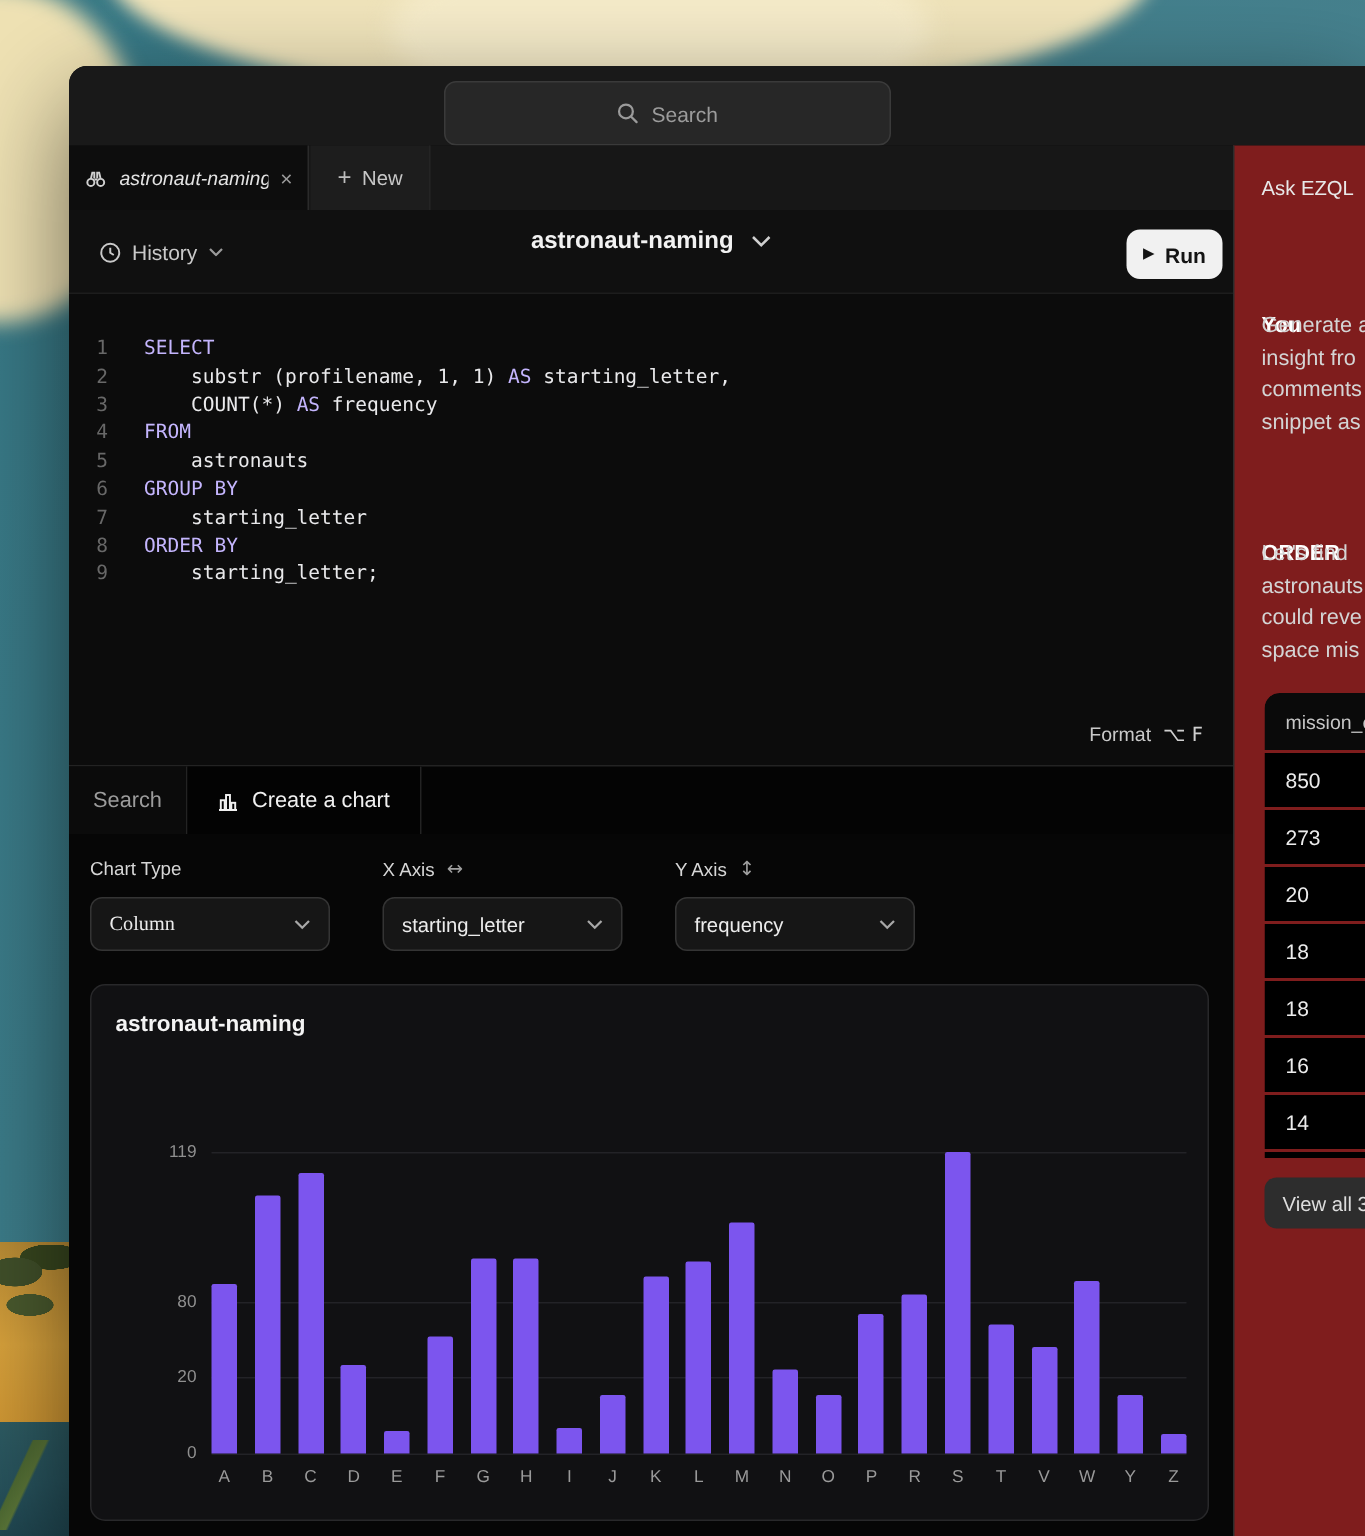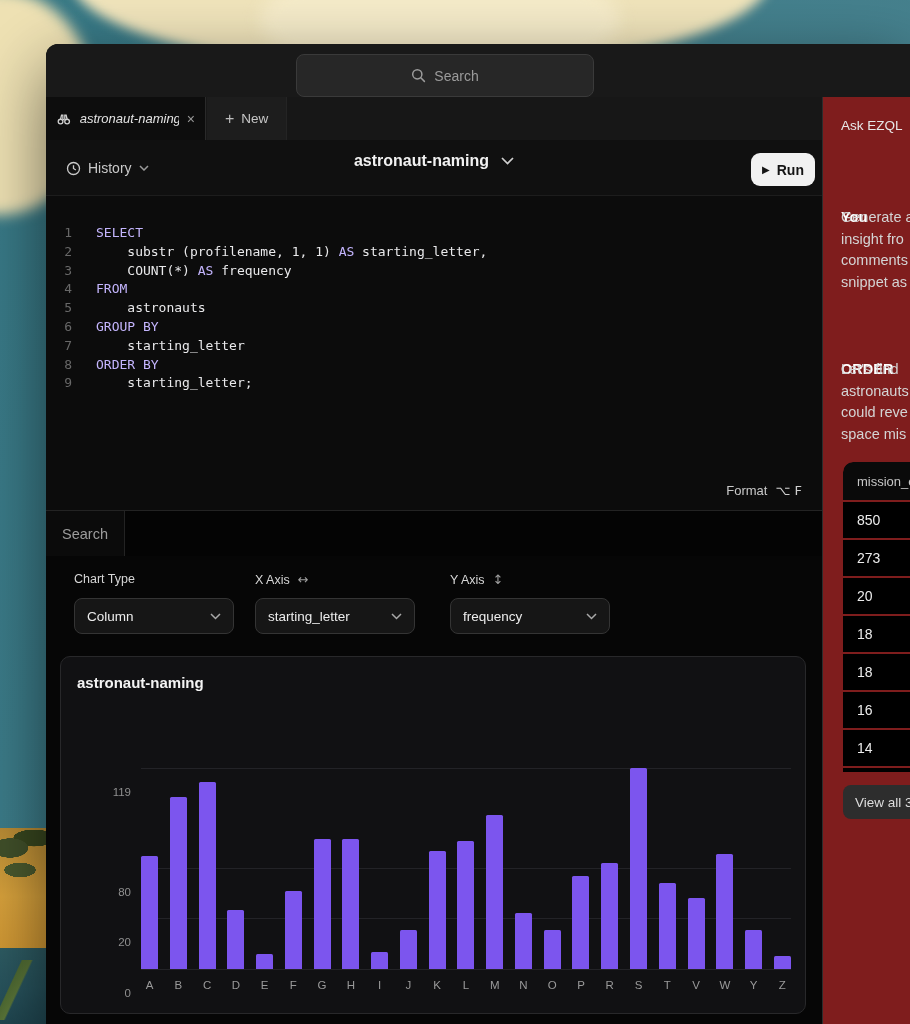--- a/index.html
+++ b/index.html
@@ -82,21 +82,21 @@
   .select { position:absolute; top:42px; width:160px; height:36px; background:#161616; border:1px solid #343434;
     border-radius:8px; display:flex; align-items:center; padding:0 12px; color:#ececec; font-size:13.5px; cursor:pointer; }
   .select .chev { margin-left:auto; }
 
   .chartpanel { position:absolute; left:14px; top:100px; width:746px; height:358px; background:#111113;
     border:1px solid #28282a; border-radius:10px; }
   .chart-title { position:absolute; left:16px; top:17px; color:#f4f4f4; font-size:15px; font-weight:700; }
   .plot { position:absolute; left:80px; right:14px; top:111px; height:201px; }
   .gridline { position:absolute; left:0; right:0; height:1px; background:#232327; }
   .ylabels { position:absolute; left:26px; top:111px; width:44px; height:201px; }
-  .ytick { position:absolute; right:0; transform:translateY(-50%); color:#8f8f8f; font-size:11.5px;margin-top:24px; }
+  .ytick { position:absolute; right:0; transform:translateY(-50%); color:#8f8f8f; font-size:11.5px; }
   .bars { position:absolute; inset:0; display:flex; justify-content:space-between; align-items:flex-end; }
   .bar { width:17px; background:#7c55ee; border-radius:1.5px 1.5px 0 0; }
   .xlabels { position:absolute; left:80px; right:14px; top:322px; display:flex; justify-content:space-between; }
   .xlab { width:17px; text-align:center; color:#9a9a9a; font-size:11.5px; }
 
   
   .sidebar { position:absolute; left:776px; top:53px; width:100px; height:927px; background:#7f1d1d;
     border-left:1px solid #2c2c2c; }
   .sb-title { position:absolute; left:18px; top:21px; color:#e8e8e8; font-size:13.5px; white-space:nowrap; }
   .chat-name { position:absolute; left:18px; color:#ffffff; font-size:14.5px; font-weight:700; white-space:nowrap;margin-top:24px; }
@@ -185,36 +185,45 @@
     <div class="code-lines"><div class="cl"><span class="ln">1</span><span class="ct"><span class="kw">SELECT</span></span></div><div class="cl"><span class="ln">2</span><span class="ct"><span>    substr (profilename, 1, 1) </span><span class="kw">AS</span><span> starting_letter,</span></span></div><div class="cl"><span class="ln">3</span><span class="ct"><span>    COUNT(*) </span><span class="kw">AS</span><span> frequency</span></span></div><div class="cl"><span class="ln">4</span><span class="ct"><span class="kw">FROM</span></span></div><div class="cl"><span class="ln">5</span><span class="ct"><span>    astronauts</span></span></div><div class="cl"><span class="ln">6</span><span class="ct"><span class="kw">GROUP BY</span></span></div><div class="cl"><span class="ln">7</span><span class="ct"><span>    starting_letter</span></span></div><div class="cl"><span class="ln">8</span><span class="ct"><span class="kw">ORDER BY</span></span></div><div class="cl"><span class="ln">9</span><span class="ct"><span>    starting_letter;</span></span></div></div>
     <div class="format-hint">
       <span>Format</span><span class="kbd">⌥ F</span>
     </div>
   </div>
 
   <div class="resultsbar">
     <div class="rtab results">
       <span>Search</span>
     </div>
+    <div class="rtab chart">
+      <svg class="icon" width="14" height="14" viewBox="0 0 14 14" fill="none" stroke="#f0f0f0" stroke-width="1.3">
+        <path d="M1 13 H13"></path>
+          <rect x="2.2" y="6.5" width="2.6" height="6.5"></rect>
+          <rect x="5.7" y="3" width="2.6" height="10"></rect>
+          <rect x="9.2" y="8.2" width="2.6" height="4.8"></rect>
+      </svg>
+      <span>Create a chart</span>
+    </div>
   </div>
 
   <div class="chartsec">
-    <div class="ctl-label" style="left:28px;">
+    <div class="ctl-label" style="left:14px;">
       <span>Chart Type</span>
     </div>
     <div class="ctl-label" style="left:209px;">
       <span>X Axis</span>
       <span class="arrow">↔</span>
     </div>
     <div class="ctl-label" style="left:404px;">
       <span>Y Axis</span>
       <span class="arrow">↕</span>
     </div>
 
-    <div class="select" style="left:28px;">
+    <div class="select" style="left:14px;font-family:Liberation Serif, serif;">
       <span>Column</span>
       <svg class="icon chev" width="11" height="7" viewBox="0 0 11 7" fill="none" stroke="#a8a8a8" stroke-width="1.5">
           <path d="M1 1 L5.5 5.5 L10 1"></path>
         </svg>
     </div>
     <div class="select" style="left:209px;">
       <span>starting_letter</span>
       <svg class="icon chev" width="11" height="7" viewBox="0 0 11 7" fill="none" stroke="#a8a8a8" stroke-width="1.5">
           <path d="M1 1 L5.5 5.5 L10 1"></path>
         </svg>

